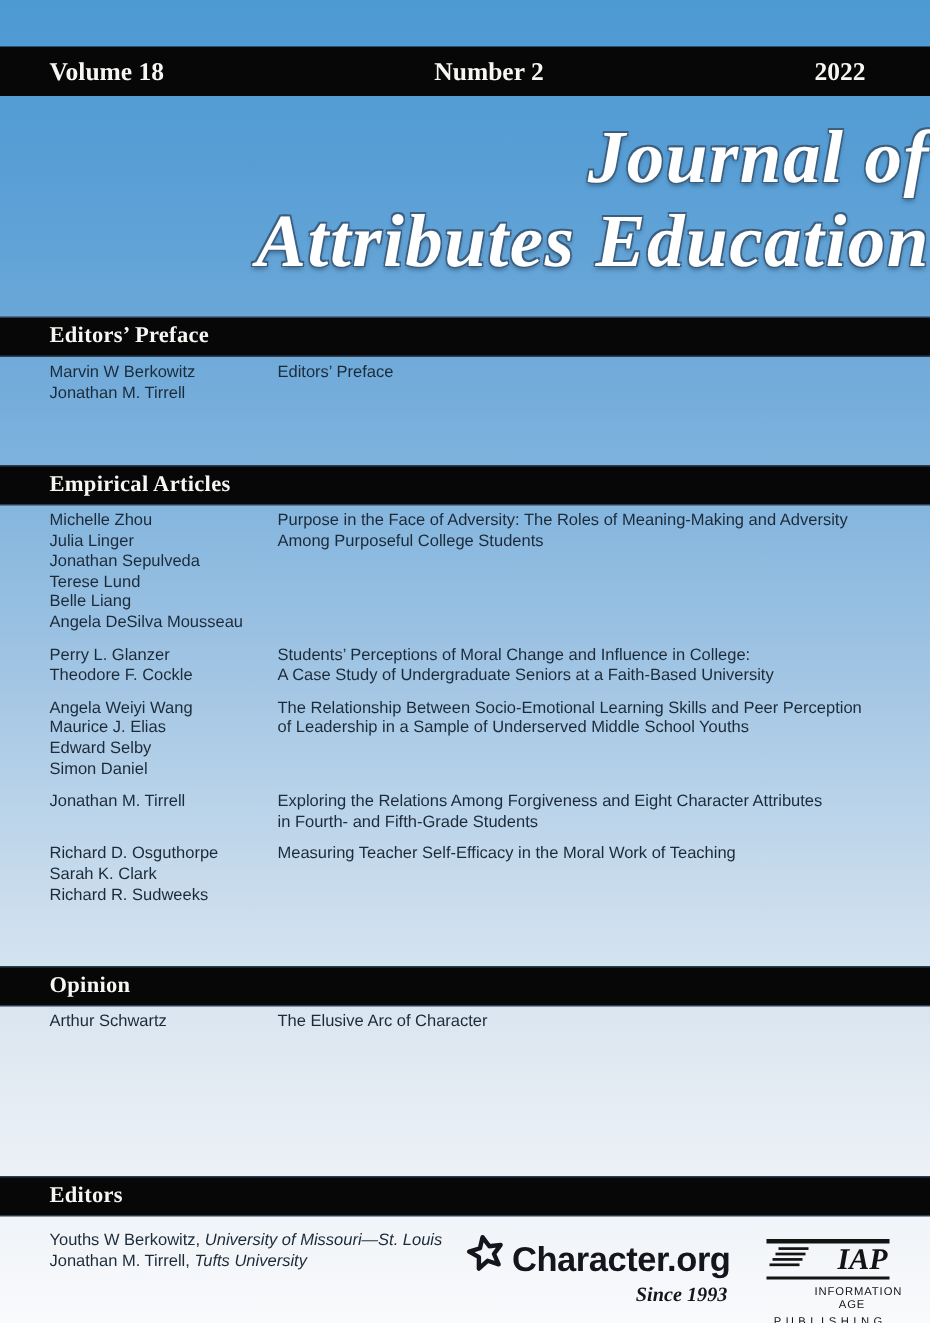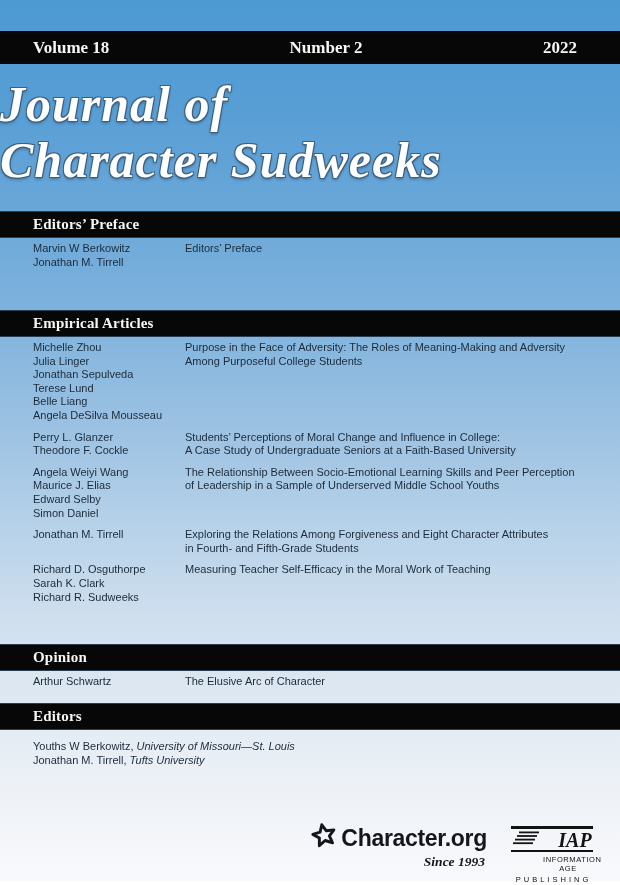--- a/index.html
+++ b/index.html
@@ -19,38 +19,38 @@
     background:#070708;color:#f7f6f2;
     font-family:"Liberation Serif",serif;font-weight:bold;font-size:17px;
     display:flex;align-items:center;
   }
   .masthead .vol{position:absolute;left:33px;}
   .masthead .num{position:absolute;left:16px;width:100%;text-align:center;}
   .masthead .yr{position:absolute;right:43px;}
   
   .journal-title{
     position:absolute;left:0;top:76px;width:100%;
-    margin:0;text-align:left;
+    margin:0;text-align:right;
     font-family:"Liberation Serif",serif;
     font-style:italic;font-weight:700;
     font-size:50px;line-height:56px;
     color:#ffffff;
     text-shadow:
       -1px -1px 0 #3c5f80, 1px -1px 0 #3c5f80,
       -1px 1px 0 #3c5f80, 1px 1px 0 #3c5f80,
       0 2px 3px rgba(30,55,80,.55);
     letter-spacing:1px;
   }
   .journal-title span{display:block;}
   
   .section{position:absolute;left:0;width:100%;}
   .sec-preface{top:212px;}
   .sec-empirical{top:311px;}
   .sec-opinion{top:645px;}
-  .sec-editors{top:704px;}
+  .sec-editors{top:785px;}
   .bar{
     height:25px;line-height:25px;
     background:#070708;color:#f7f6f2;
     font-family:"Liberation Serif",serif;font-weight:bold;font-size:15px;
     padding-left:33px;letter-spacing:.2px;
     box-shadow:0 -1px 0 #2b3d52, 0 1px 0 #2b3d52;
   }
   .rows{margin-top:5px;}
   .entry{
     display:grid;grid-template-columns:152px 1fr;
@@ -93,21 +93,21 @@
 <div class="page">
 
   <header class="masthead">
     <span class="vol">Volume 18</span>
     <span class="num">Number 2</span>
     <span class="yr">2022</span>
   </header>
 
   <h1 class="journal-title">
     <span>Journal of</span>
-    <span>Character Sudweeks</span>
+    <span>Attributes Education</span>
   </h1>
 
   <section class="section sec-preface">
     <div class="bar">Editors’ Preface</div>
     <div class="rows">
       <div class="entry">
         <div class="authors">Marvin W Berkowitz
 Jonathan M. Tirrell</div>
         <div class="etitle">Editors’ Preface</div>
       </div>

